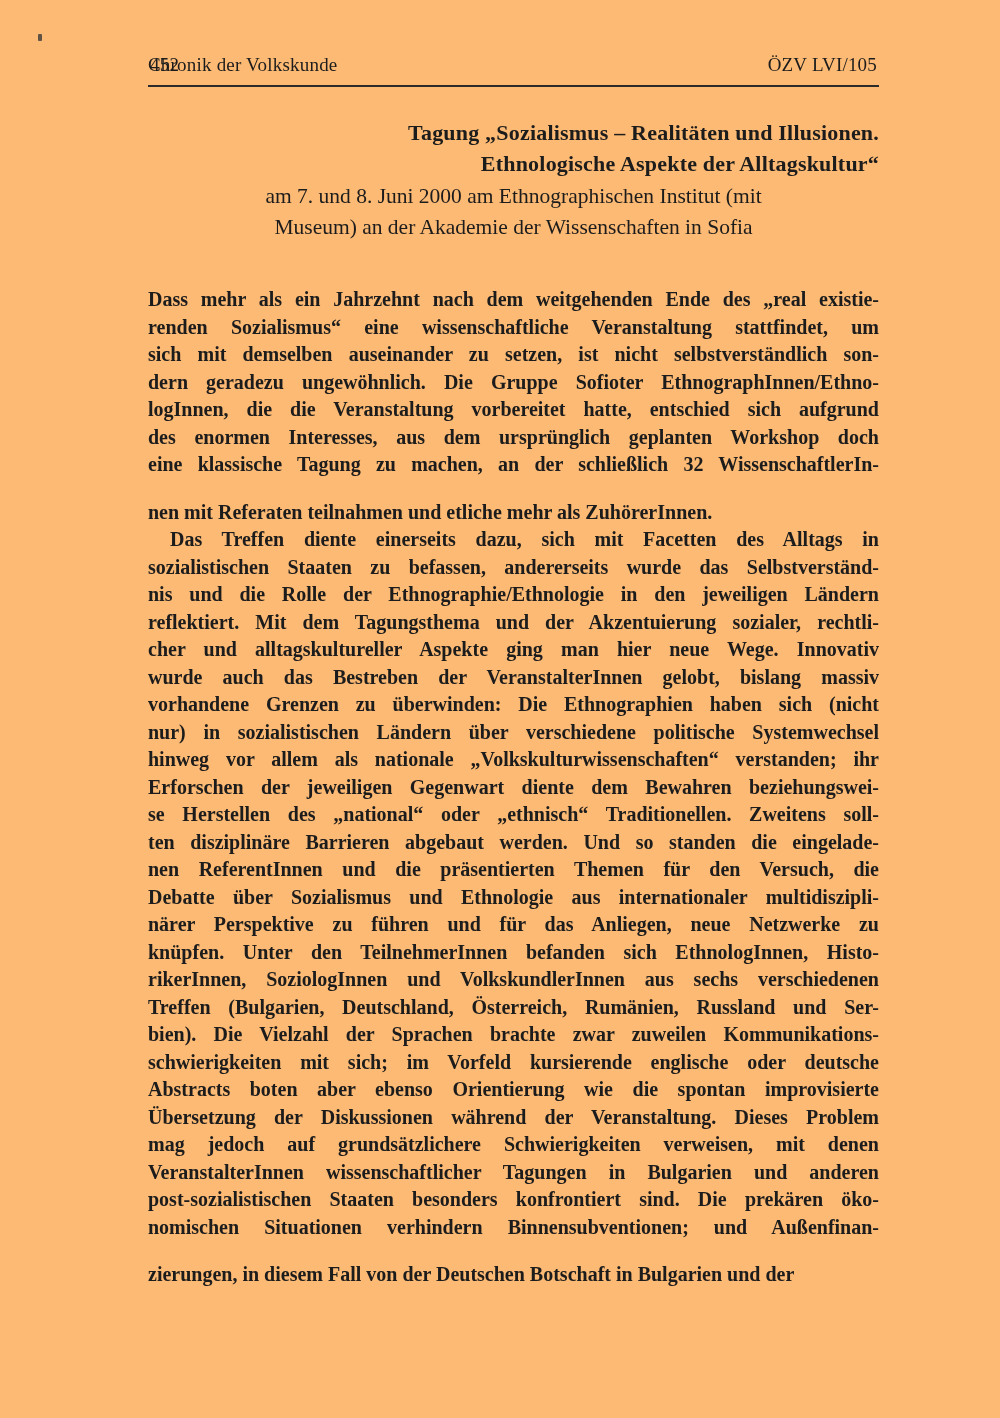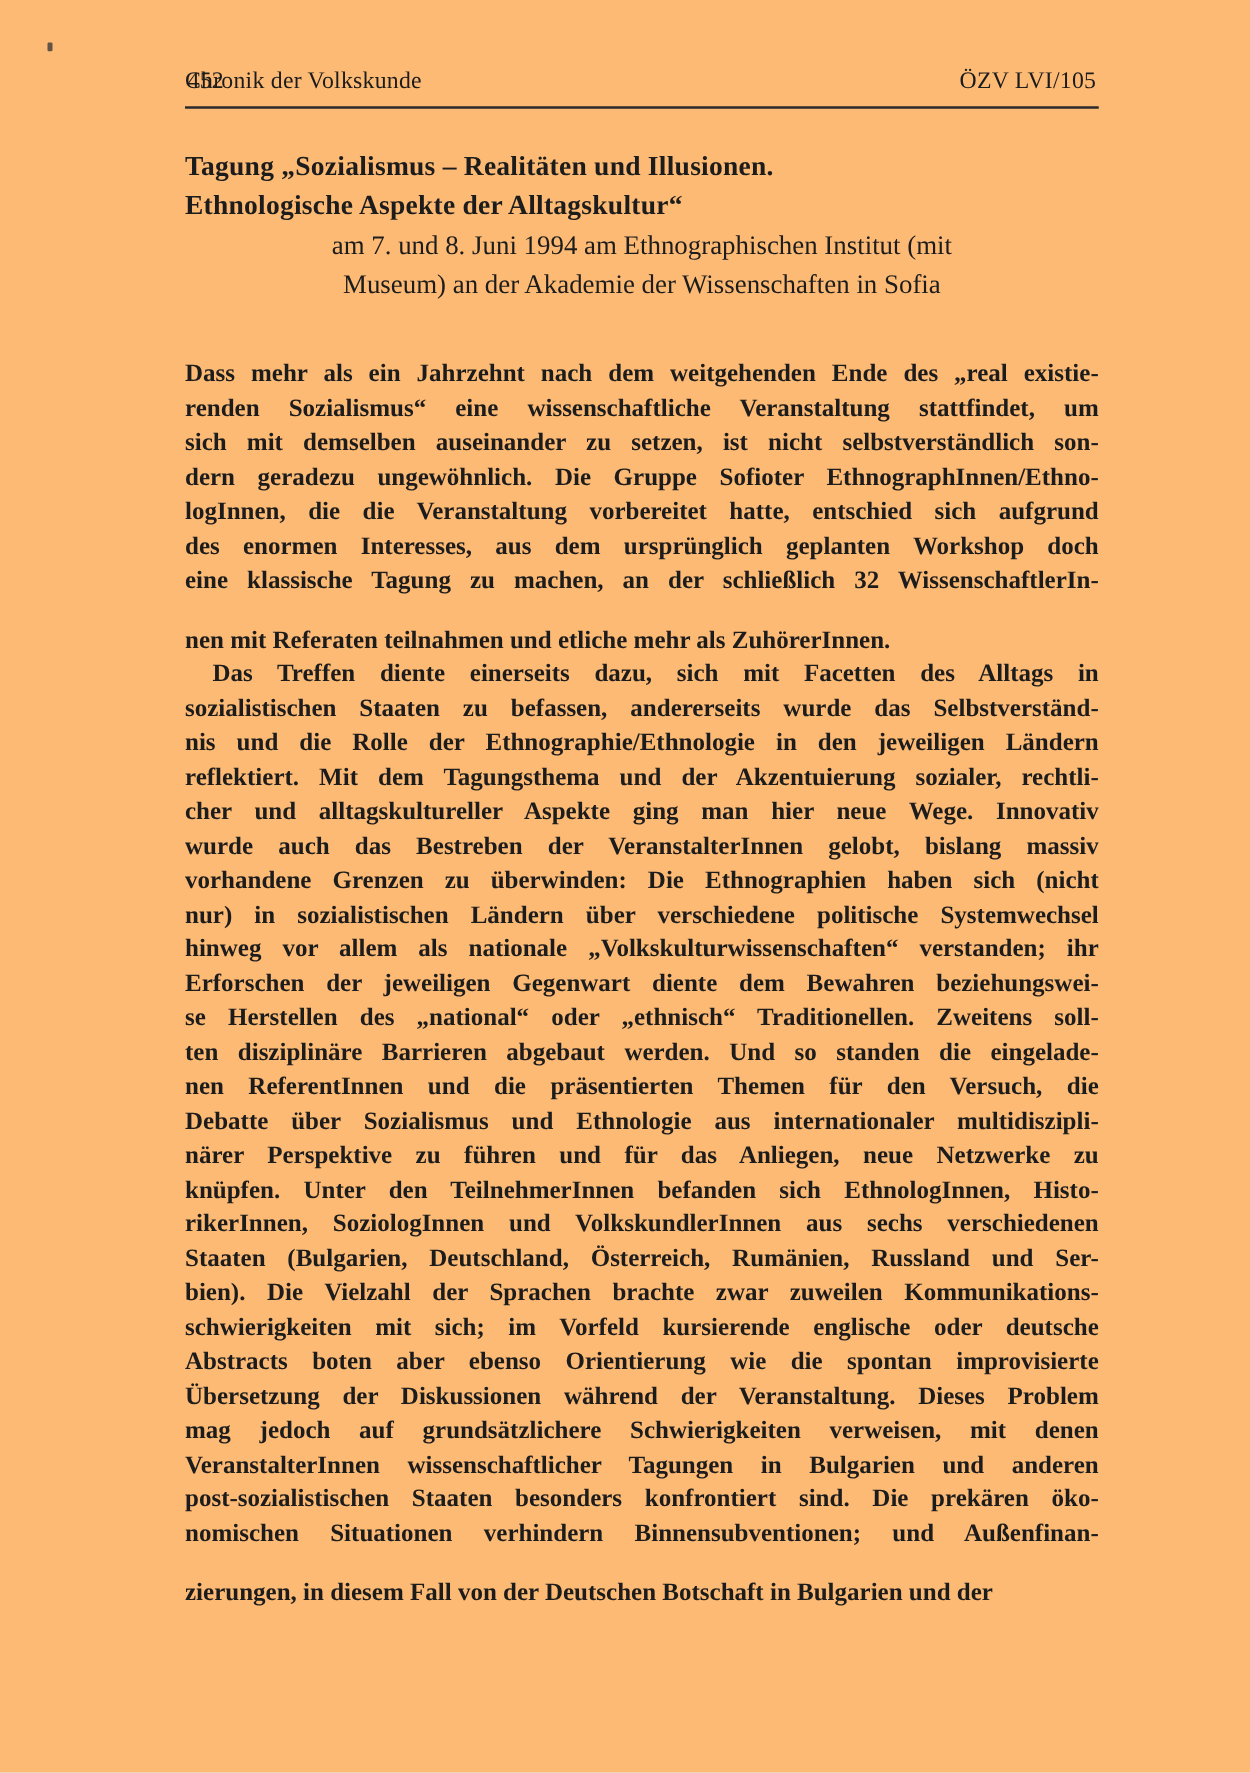--- a/index.html
+++ b/index.html
@@ -51,21 +51,21 @@
   .header-rule {
     border: none;
     height: 2px;
     background: #2b2b2b;
     margin: 0;
   }
   .article-title {
     margin: 30px 0 2px 0;
     font-size: 22px;
     font-weight: bold;
-    text-align: left;
+    text-align: right;
     line-height: 31px;
     letter-spacing: 0.2px;
   }
   .article-subtitle {
     margin: 2px 0 0 0;
     font-size: 21.5px;
     font-weight: normal;
     text-align: center;
     line-height: 31px;
   }
@@ -106,21 +106,21 @@
     </div>
 
     <hr class="header-rule">
 
     <h1 class="article-title">
       <span>Tagung „Sozialismus – Realitäten und Illusionen.</span><br>
       <span>Ethnologische Aspekte der Alltagskultur“</span>
     </h1>
 
     <h2 class="article-subtitle">
-      <span>am 7. und 8. Juni 1994 am Ethnographischen Institut (mit</span><br>
+      <span>am 7. und 8. Juni 2000 am Ethnographischen Institut (mit</span><br>
       <span>Museum) an der Akademie der Wissenschaften in Sofia</span>
     </h2>
 
     <div class="article-body" id="article-body">
         <div class="para">
           <div class="line">Dass mehr als ein Jahrzehnt nach dem weitgehenden Ende des „real existie-</div>
           <div class="line">renden Sozialismus“ eine wissenschaftliche Veranstaltung stattfindet, um</div>
           <div class="line">sich mit demselben auseinander zu setzen, ist nicht selbstverständlich son-</div>
           <div class="line">dern geradezu ungewöhnlich. Die Gruppe Sofioter EthnographInnen/Ethno-</div>
           <div class="line">logInnen, die die Veranstaltung vorbereitet hatte, entschied sich aufgrund</div>
@@ -139,21 +139,21 @@
           <div class="line">nur) in sozialistischen Ländern über verschiedene politische Systemwechsel</div>
           <div class="line">hinweg vor allem als nationale „Volkskulturwissenschaften“ verstanden; ihr</div>
           <div class="line">Erforschen der jeweiligen Gegenwart diente dem Bewahren beziehungswei-</div>
           <div class="line">se Herstellen des „national“ oder „ethnisch“ Traditionellen. Zweitens soll-</div>
           <div class="line">ten disziplinäre Barrieren abgebaut werden. Und so standen die eingelade-</div>
           <div class="line">nen ReferentInnen und die präsentierten Themen für den Versuch, die</div>
           <div class="line">Debatte über Sozialismus und Ethnologie aus internationaler multidiszipli-</div>
           <div class="line">närer Perspektive zu führen und für das Anliegen, neue Netzwerke zu</div>
           <div class="line">knüpfen. Unter den TeilnehmerInnen befanden sich EthnologInnen, Histo-</div>
           <div class="line">rikerInnen, SoziologInnen und VolkskundlerInnen aus sechs verschiedenen</div>
-          <div class="line">Staaten (Bulgarien, Deutschland, Österreich, Rumänien, Russland und Ser-</div>
+          <div class="line">Treffen (Bulgarien, Deutschland, Österreich, Rumänien, Russland und Ser-</div>
           <div class="line">bien). Die Vielzahl der Sprachen brachte zwar zuweilen Kommunikations-</div>
           <div class="line">schwierigkeiten mit sich; im Vorfeld kursierende englische oder deutsche</div>
           <div class="line">Abstracts boten aber ebenso Orientierung wie die spontan improvisierte</div>
           <div class="line">Übersetzung der Diskussionen während der Veranstaltung. Dieses Problem</div>
           <div class="line">mag jedoch auf grundsätzlichere Schwierigkeiten verweisen, mit denen</div>
           <div class="line">VeranstalterInnen wissenschaftlicher Tagungen in Bulgarien und anderen</div>
           <div class="line">post-sozialistischen Staaten besonders konfrontiert sind. Die prekären öko-</div>
           <div class="line">nomischen Situationen verhindern Binnensubventionen; und Außenfinan-</div>
           <div class="line last">zierungen, in diesem Fall von der Deutschen Botschaft in Bulgarien und der</div>
         </div>

